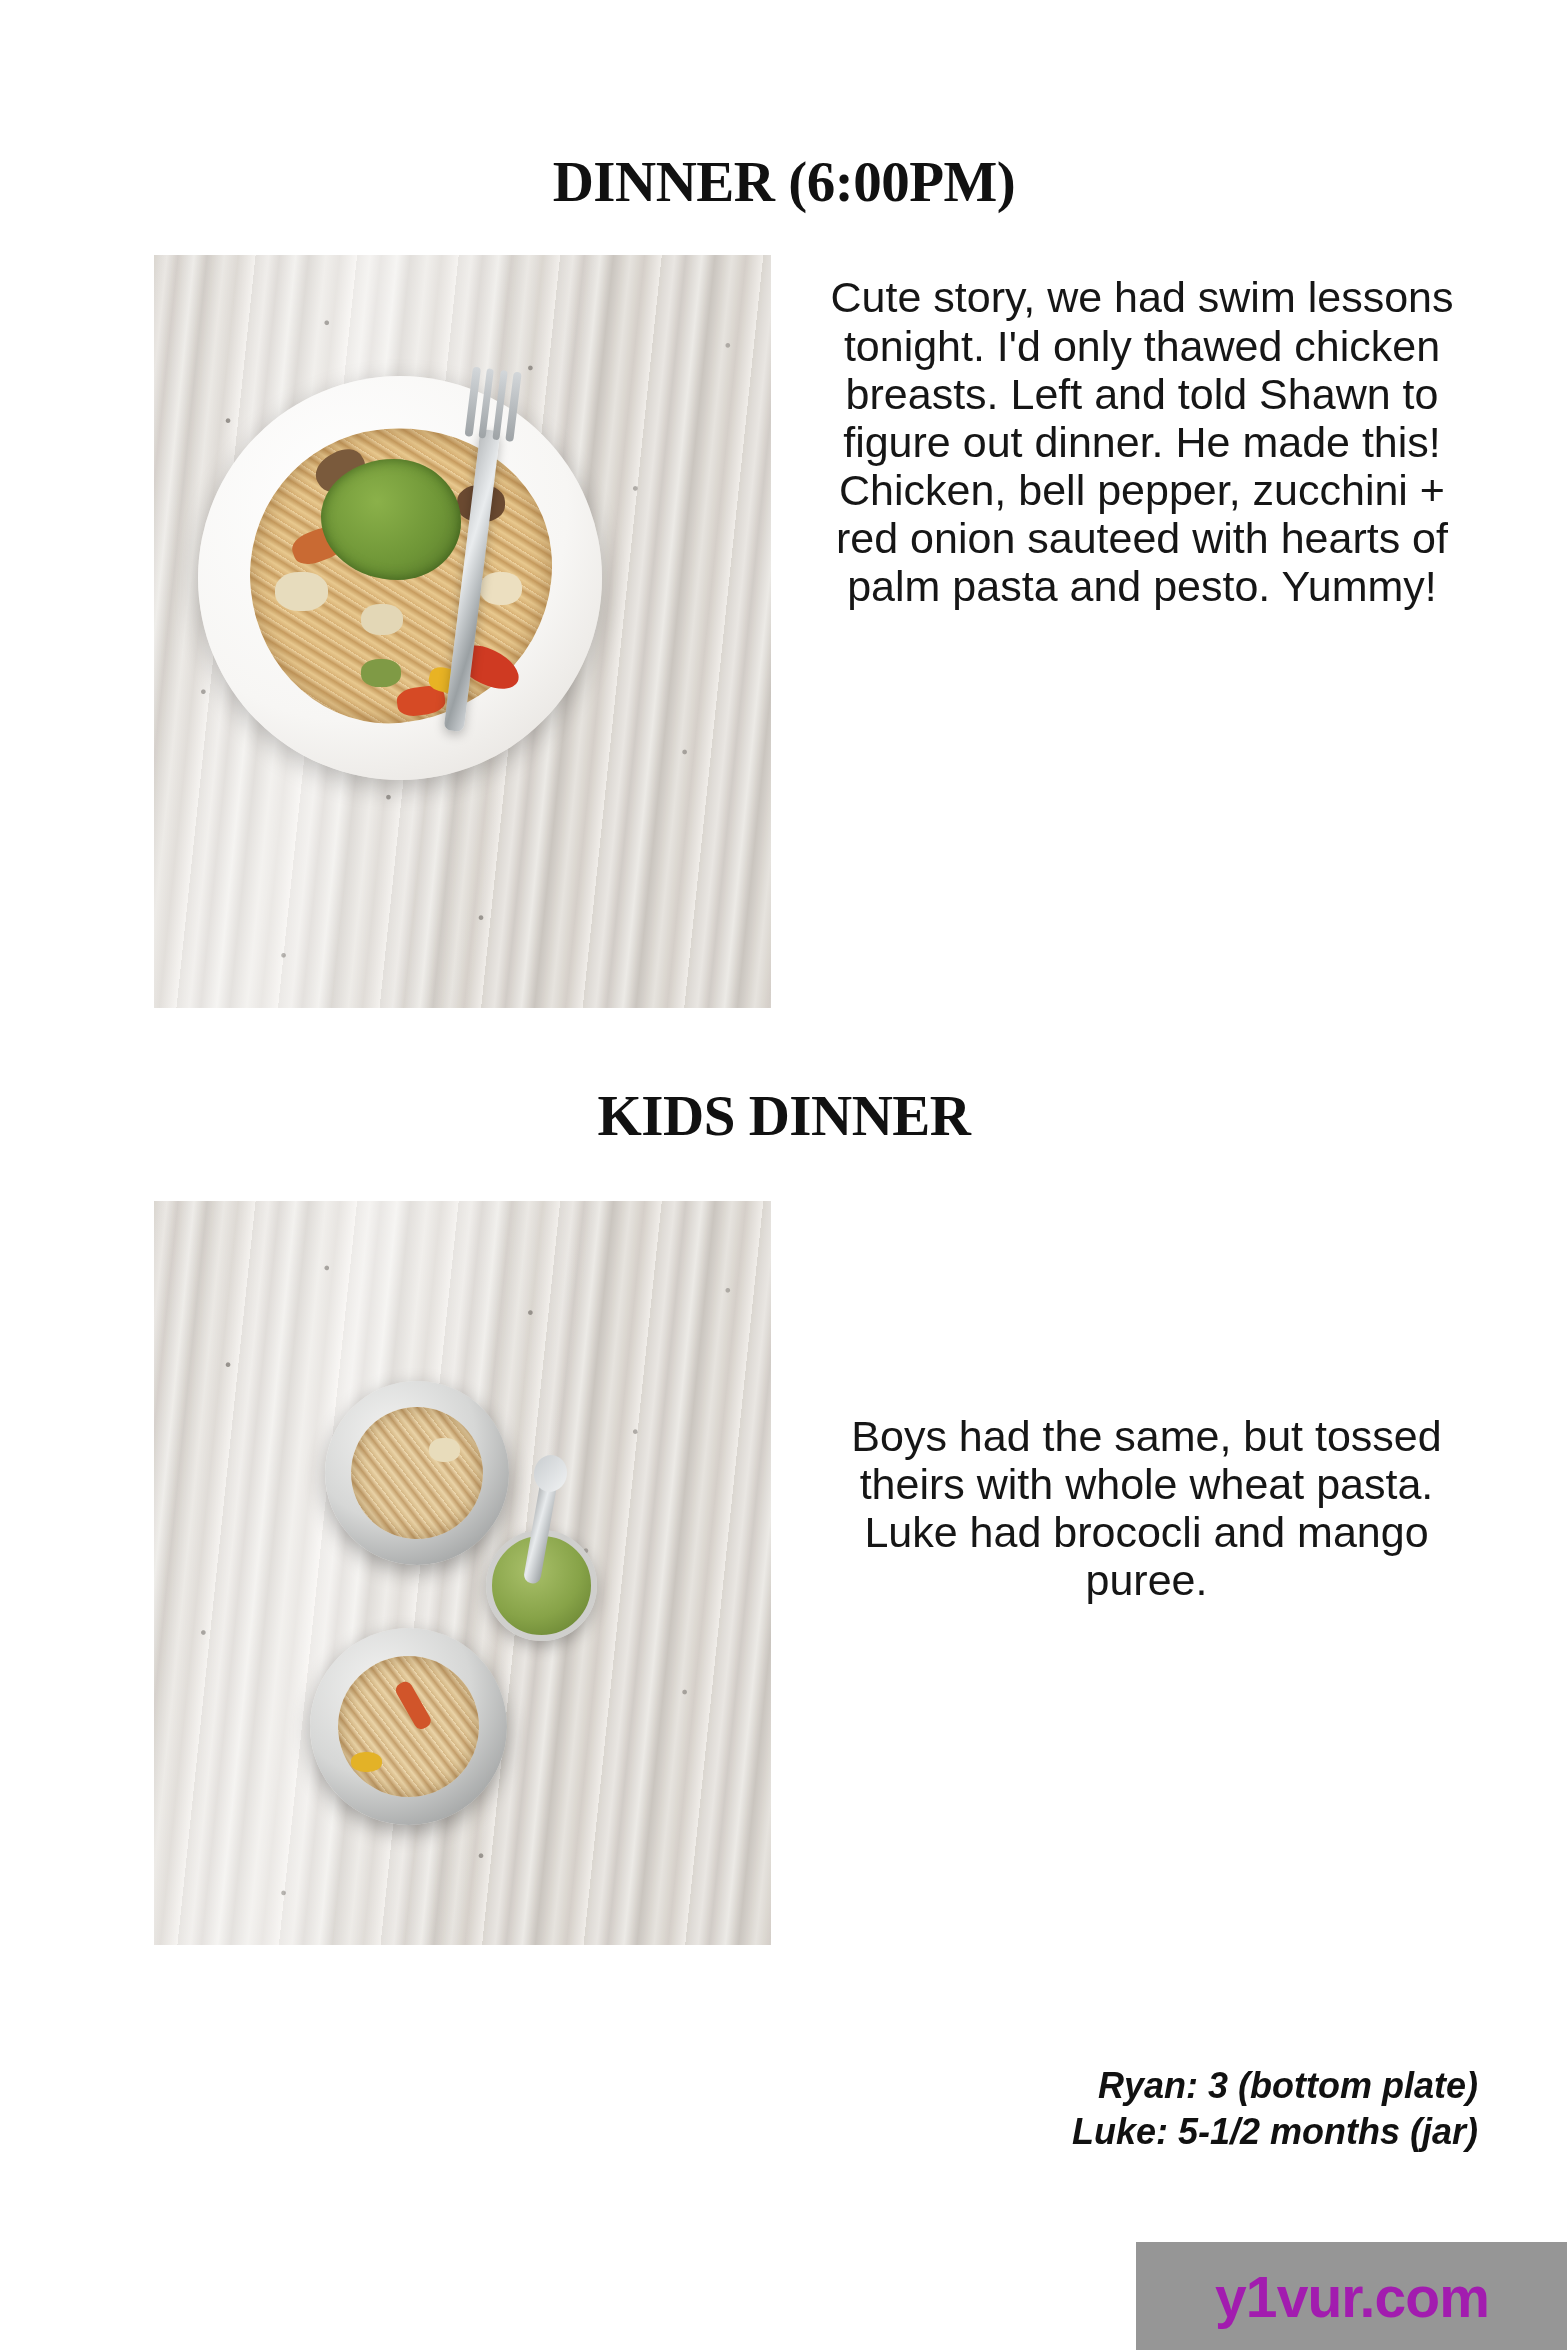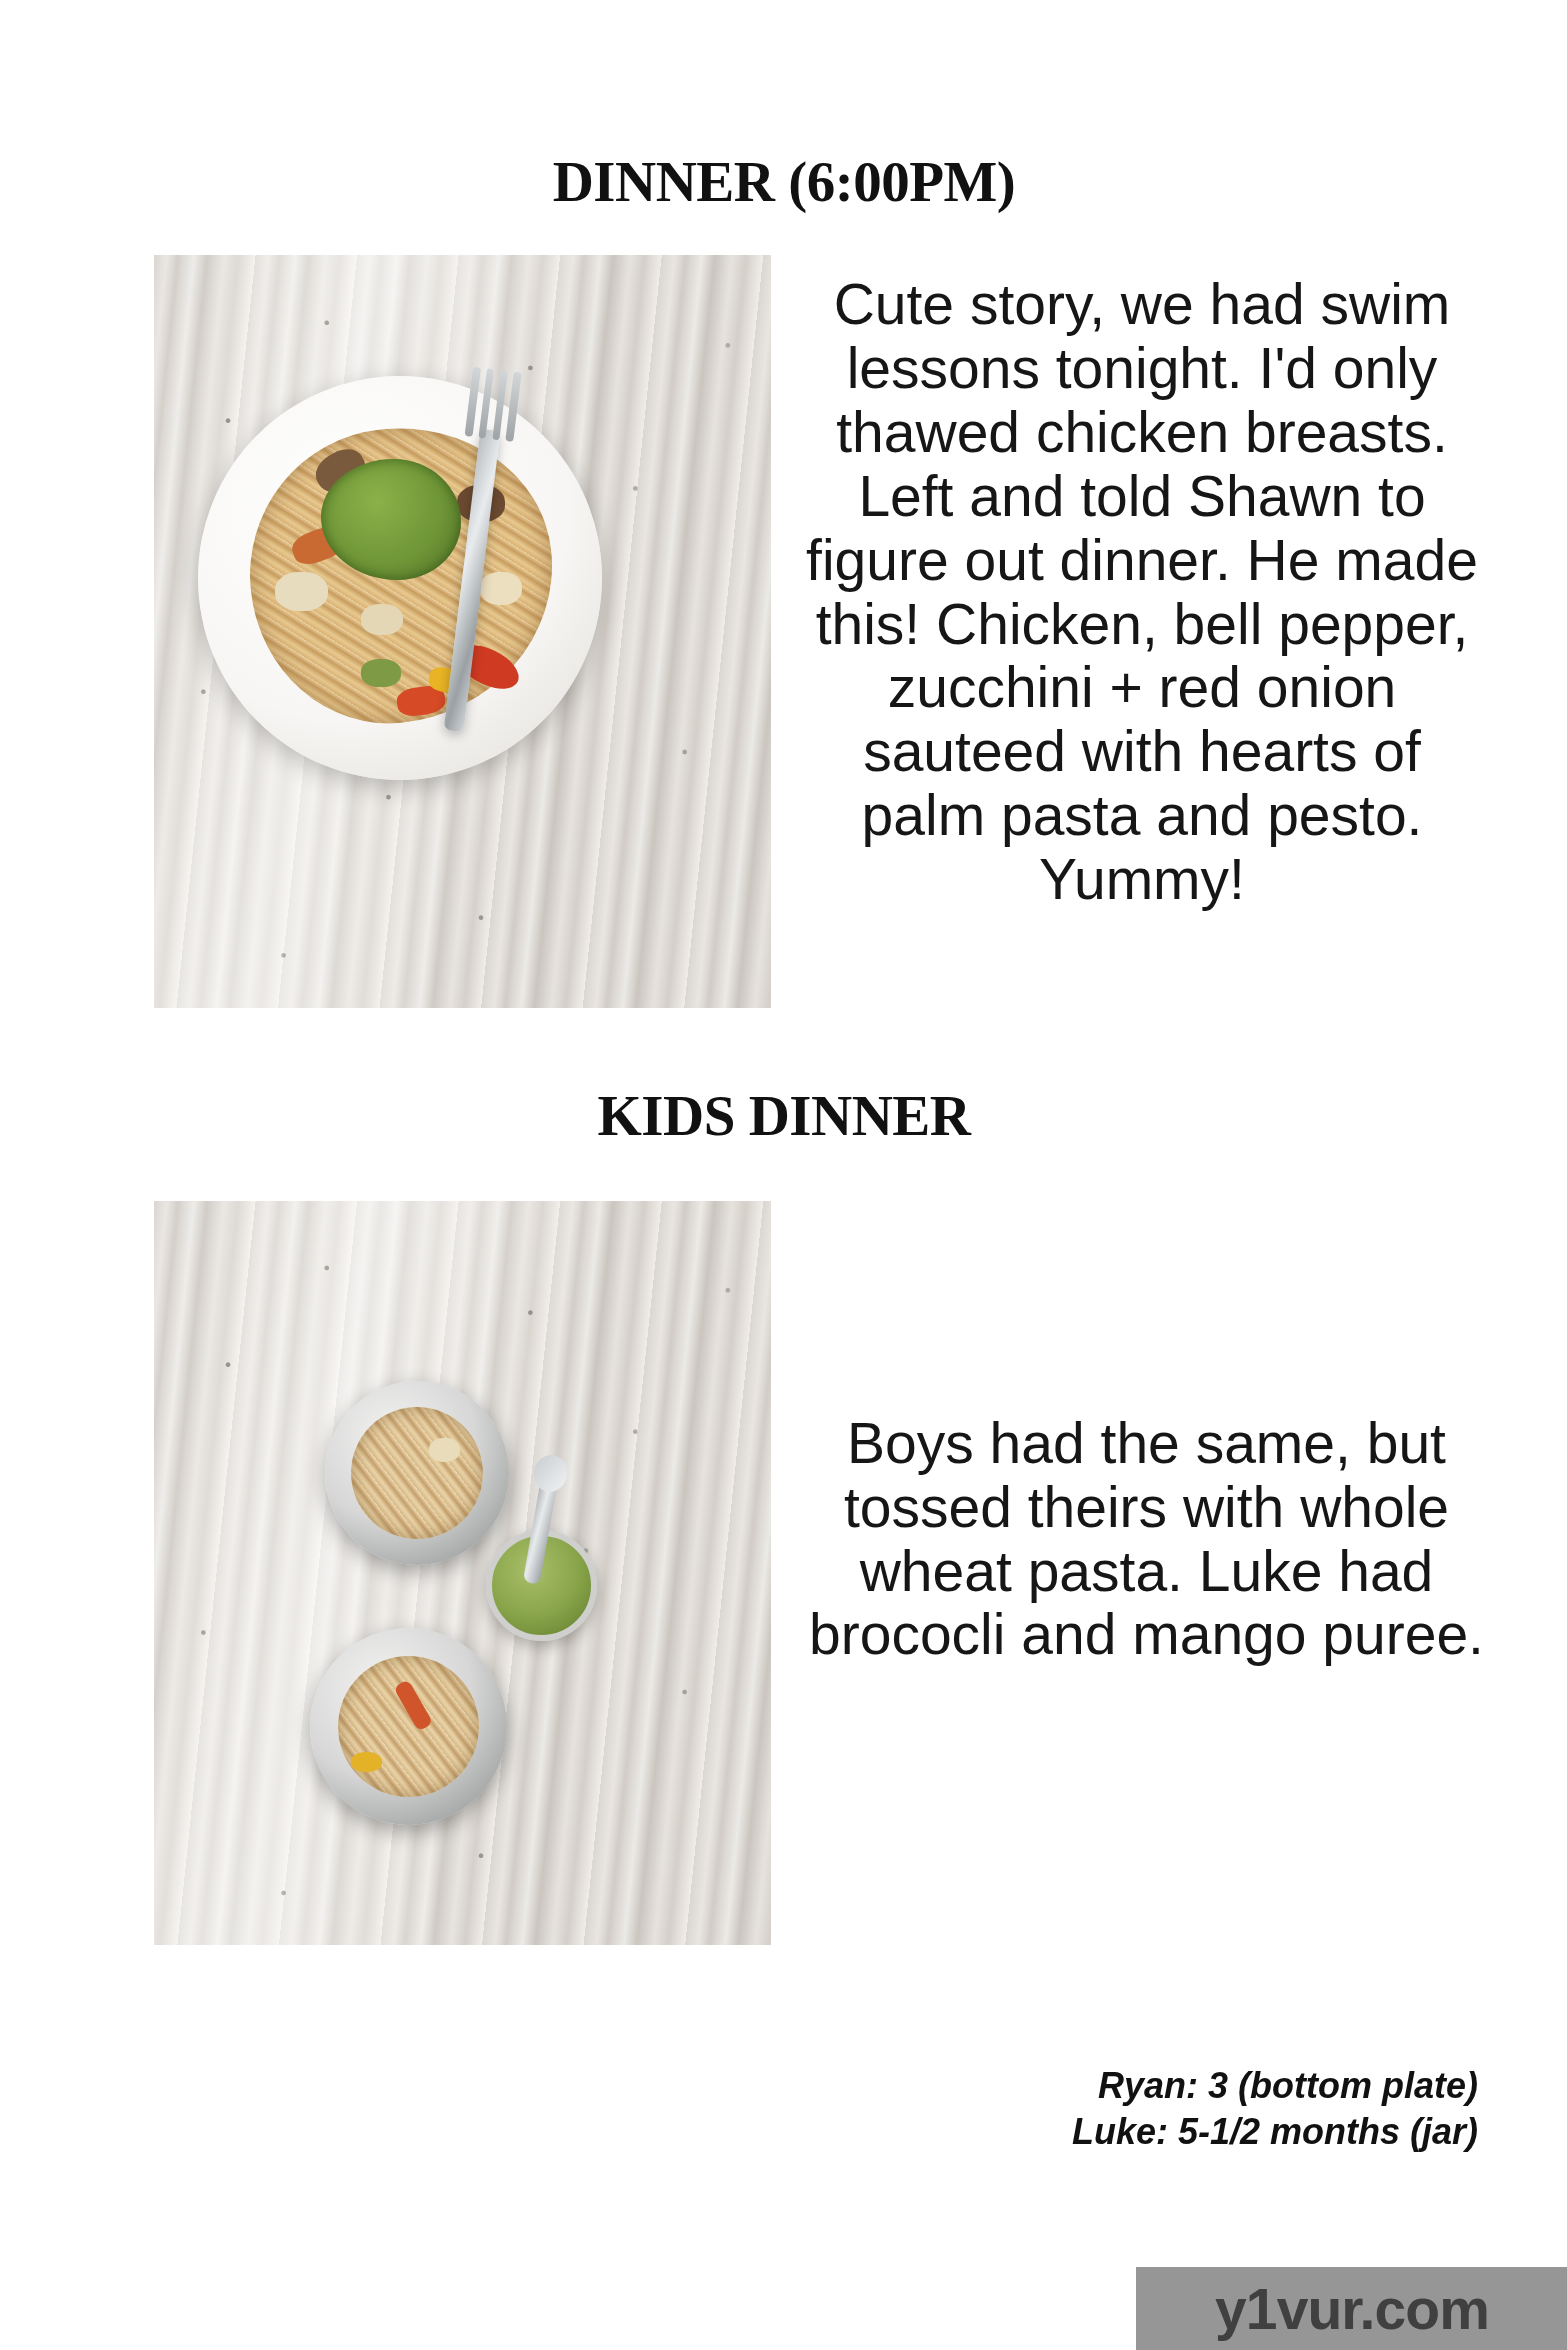--- a/index.html
+++ b/index.html
@@ -60,21 +60,21 @@
   }
 
   #dinner-photo {
     width: 617px;
     height: 753px;
   }
 
   .caption {
     flex: 1 1 auto;
     text-align: center;
-    font-size: 57px;
+    font-size: 43px;
     line-height: 1.12;
     color: #161616;
     padding-left: 33px;
     padding-right: 88px;
     padding-top: 18.4px;
     box-sizing: border-box;
   }
 
   #kids-title {
     padding-top: 75px;
@@ -108,23 +108,23 @@
     font-size: 36px;
     line-height: 1.28;
     color: #111111;
   }
 
   .watermark {
     position: absolute;
     right: 0px;
     bottom: 0px;
     width: 432px;
-    height: 84px;
+    height: 109px;
     background: rgba(120,120,120,0.78);
-    color: #404040;
+    color: #a21caf;
     font-size: 57px;
     font-weight: bold;
     display: flex;
     align-items: center;
     justify-content: center;
     letter-spacing: -0.9px;
     font-family: "Liberation Sans", sans-serif;
   }
 
   

